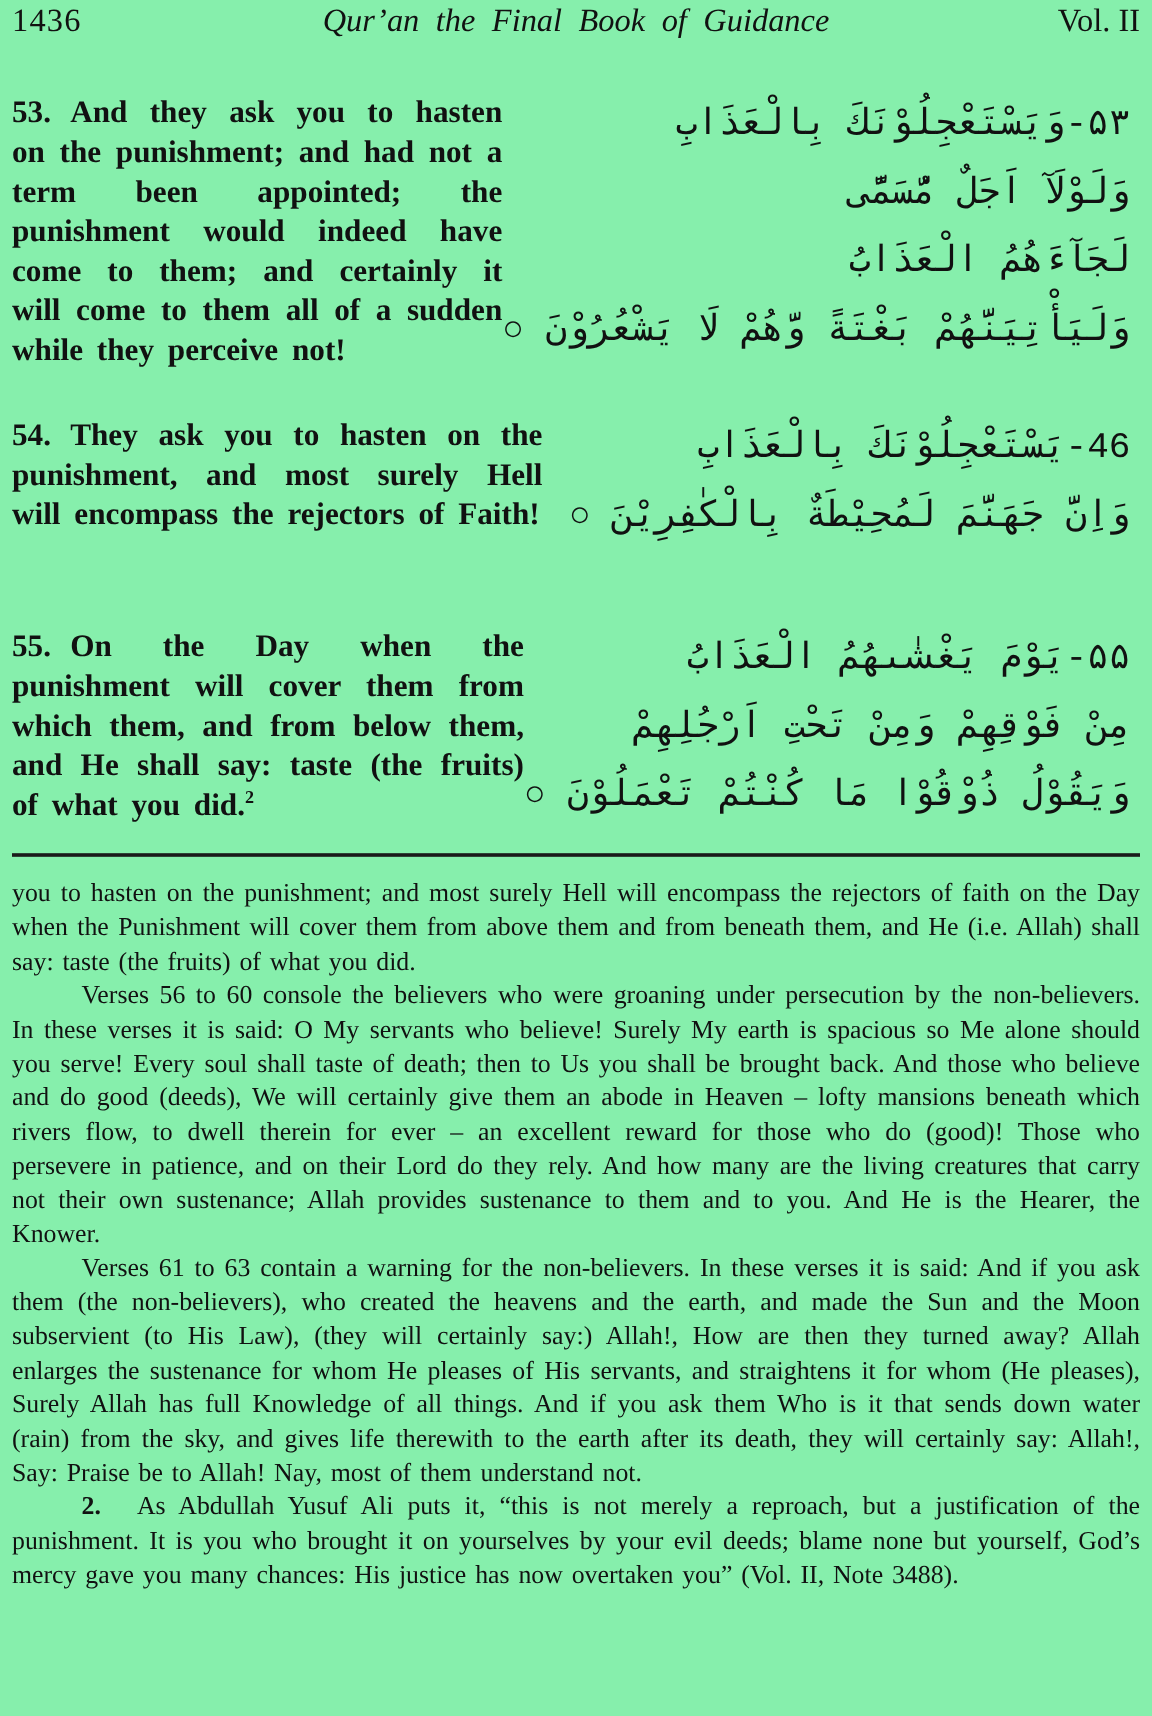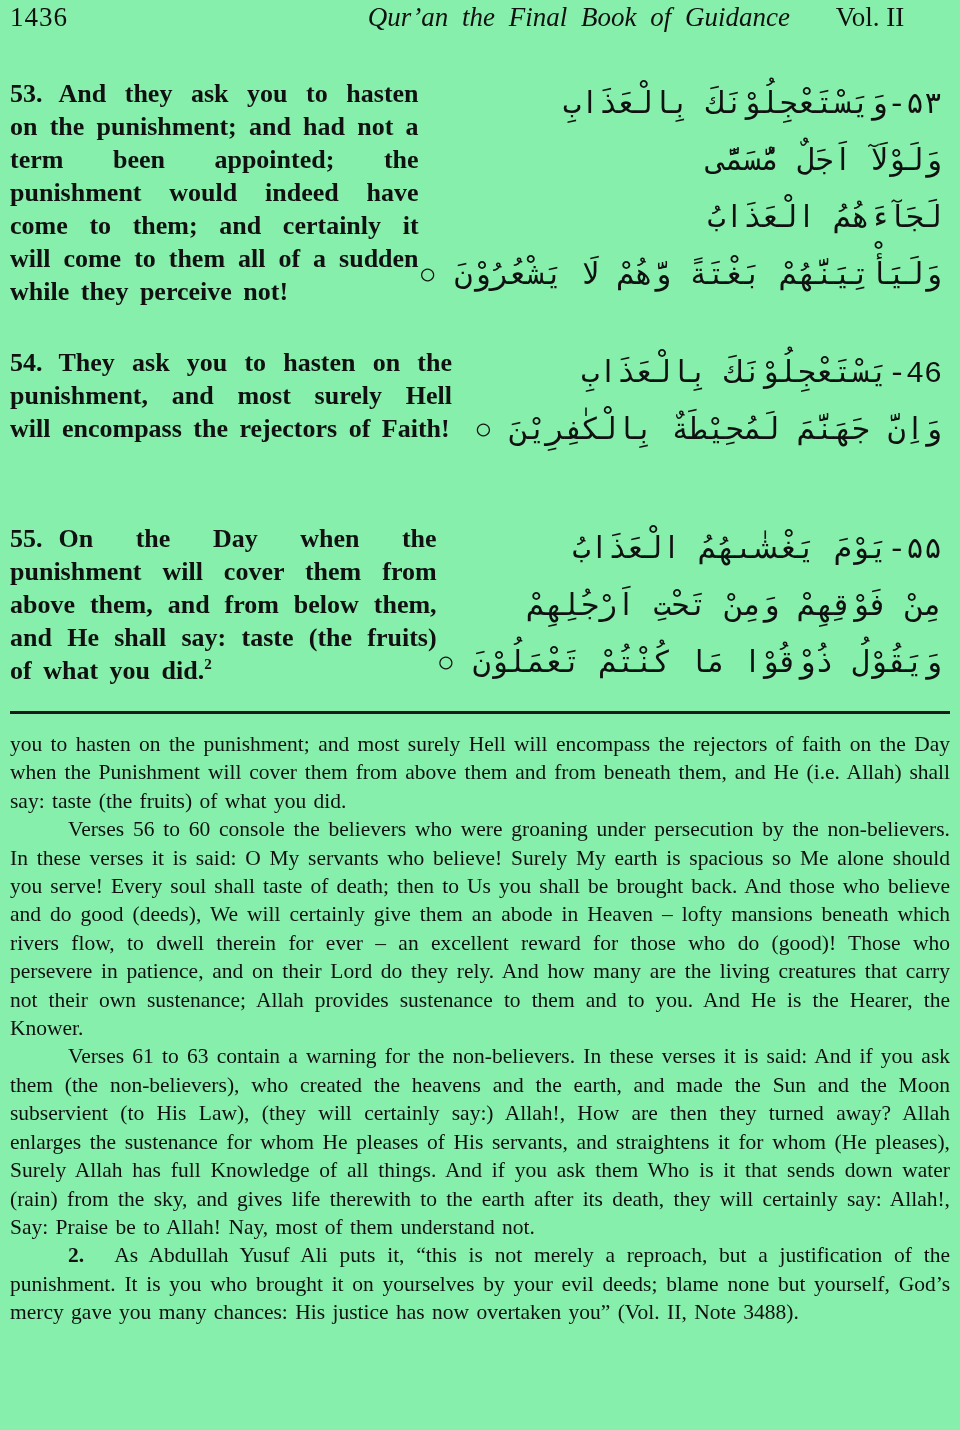--- a/index.html
+++ b/index.html
@@ -26,27 +26,27 @@
     font-size: 27px;
     line-height: 30px;
   }
   .pnum {
     width: 160px;
     text-align: left;
     letter-spacing: 1px;
   }
   .ptitle {
     flex: 1;
-    text-align: right;
+    text-align: center;
     font-style: italic;
     word-spacing: 7px;
   }
   .pvol {
     width: 160px;
-    text-align: center;
+    text-align: right;
   }
   
   .verse-row {
     display: flex;
     align-items: flex-start;
   }
   .verse-en {
     width: 442px;
     font-weight: bold;
     font-size: 26px;
@@ -116,21 +116,21 @@
       <span class="v-num">54.</span><span>They ask you to hasten on the punishment, and most surely Hell will encompass the rejectors of Faith!</span>
     </div>
     <div class="verse-ar">
       <div class="ar-line">46-يَسْتَعْجِلُوْنَكَ بِالْعَذَابِ</div>
       <div class="ar-line">وَاِنَّ جَهَنَّمَ لَمُحِيْطَةٌ بِالْكٰفِرِيْنَ ○</div>
     </div>
   </div>
 
   <div class="verse-row v55">
     <div class="verse-en">
-      <span class="v-num">55.</span><span>On the Day when the punishment will cover them from above them, and from below them, and He shall say: taste (the fruits) of what you did.</span><sup>2</sup>
+      <span class="v-num">55.</span><span>On the Day when the punishment will cover them from which them, and from below them, and He shall say: taste (the fruits) of what you did.</span><sup>2</sup>
     </div>
     <div class="verse-ar">
       <div class="ar-line">۵۵-يَوْمَ يَغْشٰىهُمُ الْعَذَابُ</div>
       <div class="ar-line">مِنْ فَوْقِهِمْ وَمِنْ تَحْتِ اَرْجُلِهِمْ</div>
       <div class="ar-line">وَيَقُوْلُ ذُوْقُوْا مَا كُنْتُمْ تَعْمَلُوْنَ ○</div>
     </div>
   </div>
 
   <hr class="rule">
 

